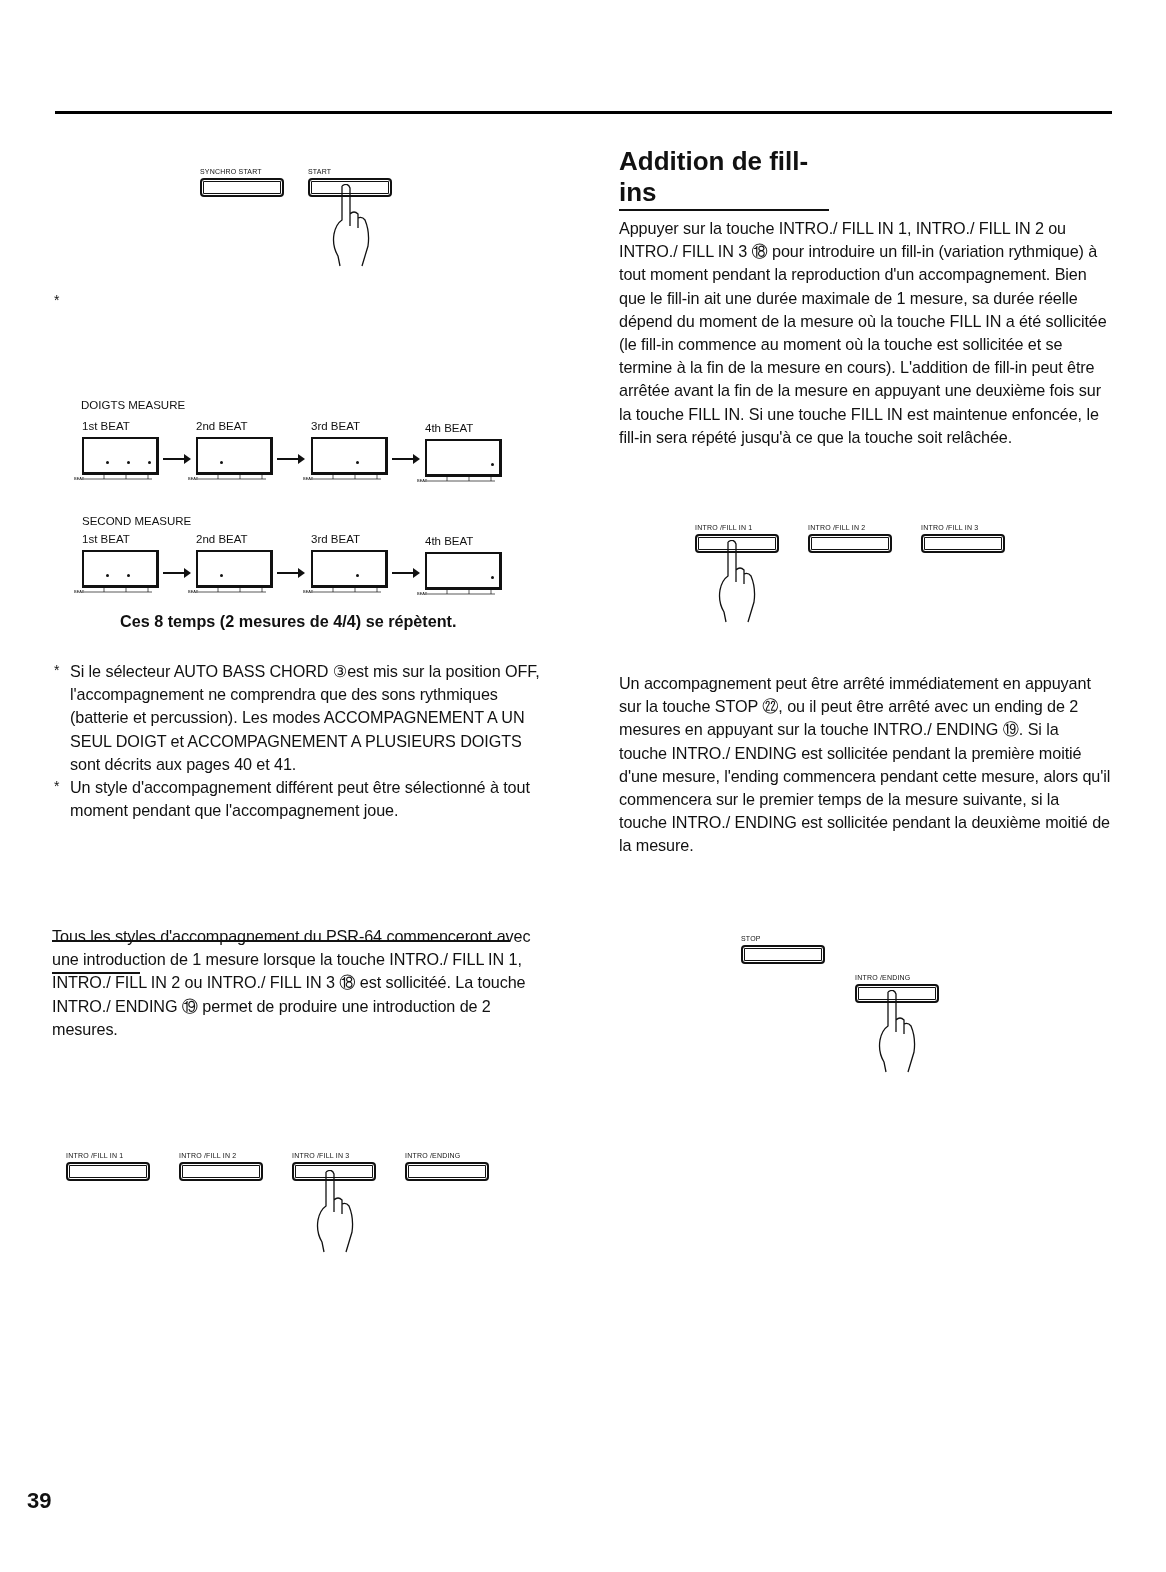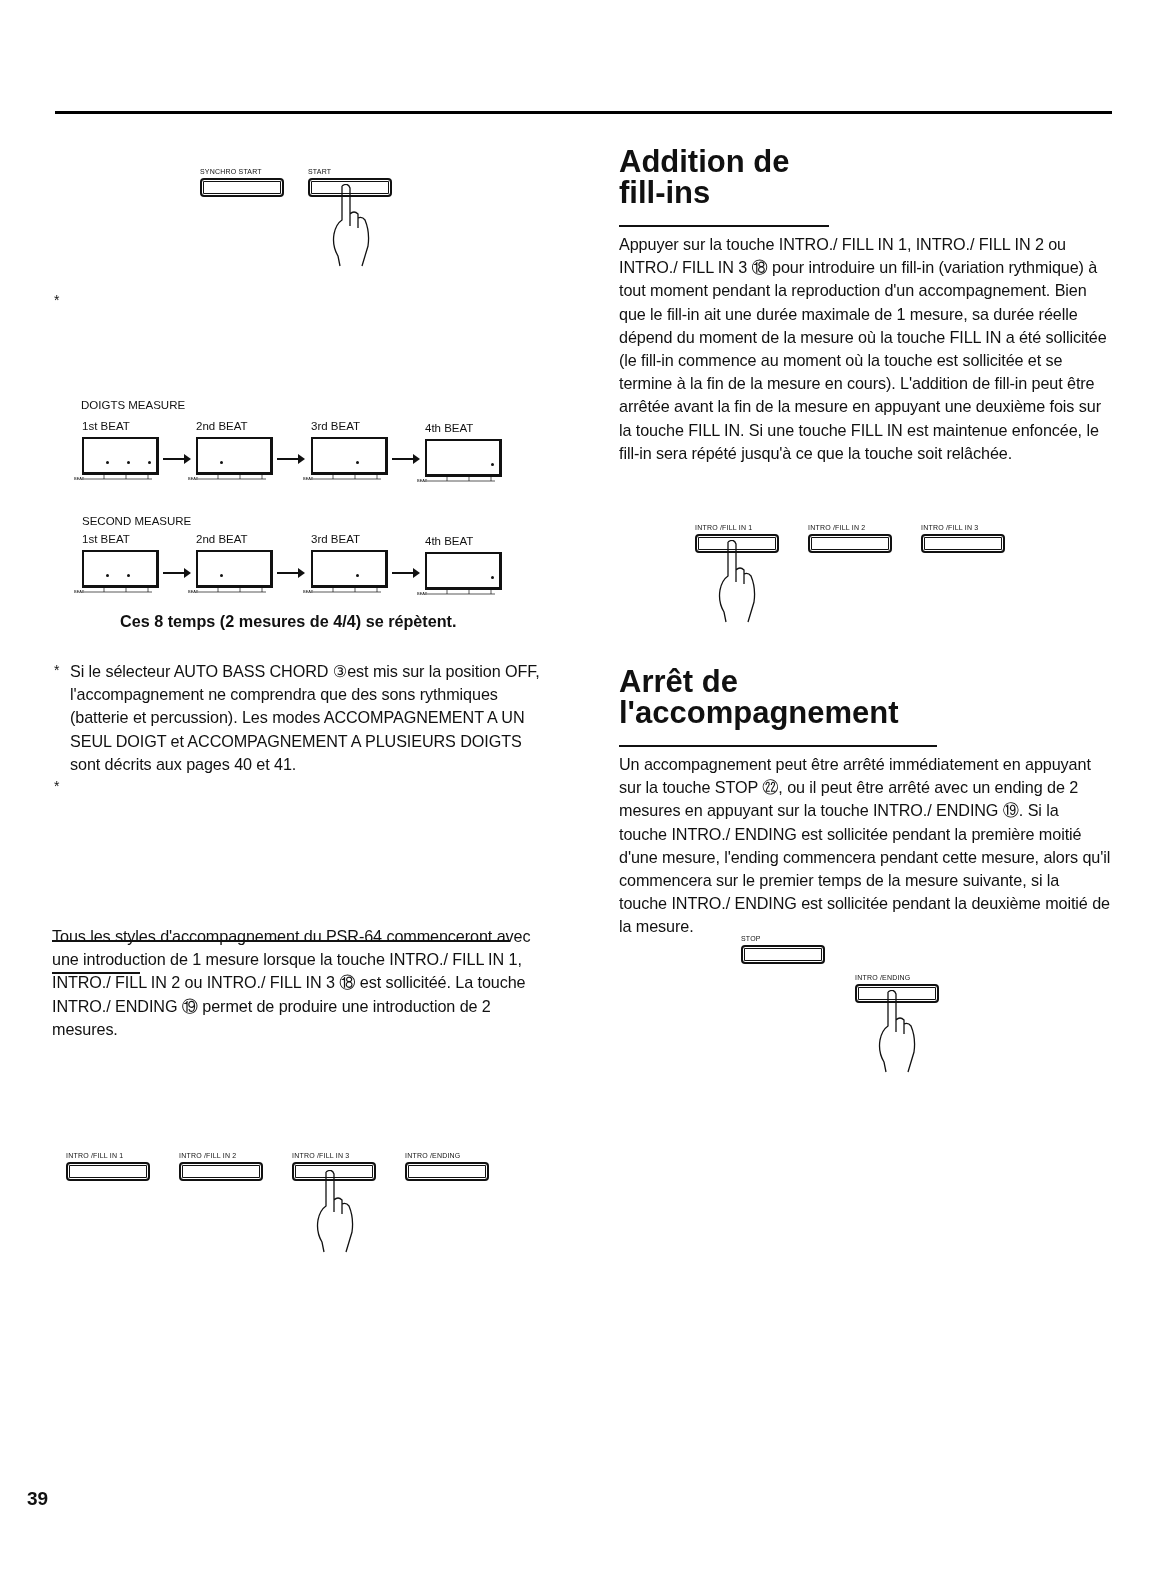--- a/index.html
+++ b/index.html
@@ -13,22 +13,22 @@
   .col-right { left: 619px; top: 130px; width: 500px; }
 
   p.body-text, li.bullet {
     font-size: 16.2px; line-height: 23.2px; margin: 0; letter-spacing: -0.1px;
   }
   ul.bullets { list-style: none; margin: 0; padding: 0; }
   li.bullet { position: relative; padding-left: 18px; }
   li.bullet .star { position: absolute; left: 2px; top: -1px; font-size: 14px; }
 
   h2.section-title {
-    font-size: 31px; font-weight: bold; margin: 0; line-height: 31px;
-    display: inline-block; border-bottom: 2px solid #111; padding-bottom: 17px;
+    font-size: 26px; font-weight: bold; margin: 0; line-height: 31px;
+    display: inline-block; border-bottom: 2px solid #111; padding-bottom: 1px;
   }
 
   
   .panel-btn { position: absolute; }
   .panel-btn .lbl { font-size: 7px; letter-spacing: 0.2px; white-space: nowrap; display: block; margin-bottom: 3px; }
   .panel-btn .key {
     width: 80px; height: 15px; border: 2px solid #111; border-radius: 4px;
     box-shadow: inset 0 0 0 1px #fff, inset 0 0 0 2px #111; background: #fff;
   }
   .hand { position: absolute; }
@@ -37,21 +37,21 @@
   .measure-label { position: absolute; font-size: 11.5px; }
   .beat { position: absolute; width: 74px; }
   .beat .blabel { font-size: 11.5px; white-space: nowrap; position: absolute; top: 0; left: 0; }
   .beat .box { position: absolute; top: 17px; left: 0; width: 72px; height: 33px; border: 2px solid #111; border-right-width: 3px; border-bottom-width: 3px; }
   .beat .dot { position: absolute; bottom: 8px; width: 3px; height: 3px; background: #111; border-radius: 50%; }
   .beat .scale { position: absolute; top: 54px; left: -8px; height: 6px; width: 80px; }
   .arrow { position: absolute; height: 2px; background: #111; width: 26px; }
   .arrow::after { content: ""; position: absolute; right: -2px; top: -4px; border-left: 7px solid #111; border-top: 5px solid transparent; border-bottom: 5px solid transparent; }
   .caption { position: absolute; font-size: 16.2px; }
 
-  .page-number { position: absolute; left: 27px; top: 1488px; font-size: 19px; font-weight: bold; }
+  .page-number { position: absolute; left: 27px; top: 1488px; font-size: 22px; font-weight: bold; }
 </style>
 </head>
 <body>
 
 <div class="top-rule"></div>
 
 <div class="panel-btn" style="left:200px; top:168px;">
   <span class="lbl">SYNCHRO START</span>
   <div class="key"></div>
 </div>
@@ -177,20 +177,21 @@
 </div>
 
 <div class="col col-left" style="top:660px;">
   <ul class="bullets">
     <li class="bullet">
       <span class="star">*</span>
       <span>Si le sélecteur AUTO BASS CHORD ③est mis sur la position OFF, l'accompagnement ne comprendra que des sons rythmiques (batterie et percussion). Les modes ACCOMPAGNEMENT A UN SEUL DOIGT et ACCOMPAGNEMENT A PLUSIEURS DOIGTS sont décrits aux pages 40 et 41.</span>
     </li>
     <li class="bullet">
       <span class="star">*</span>
+      <span>Un style d'accompagnement différent peut être sélectionné à tout moment pendant que l'accompagnement joue.</span>
     </li>
   </ul>
 </div>
 
 <div class="col col-left" style="top:908px; width:460px;">
   <div style="position:absolute; left:0; top:32px; width:458px; height:2px; background:#111;"></div>
   <div style="position:absolute; left:0; top:64px; width:88px; height:2px; background:#111;"></div>
   <p class="body-text" style="margin-top:17px; width:480px;">Tous les styles d'accompagnement du PSR-64 commenceront avec une introduction de 1 mesure lorsque la touche INTRO./ FILL IN 1, INTRO./ FILL IN 2 ou INTRO./ FILL IN 3 ⑱ est sollicitéé. La touche INTRO./ ENDING ⑲ permet de produire une introduction de 2 mesures.</p>
 </div>
 
@@ -229,21 +230,20 @@
 </div>
 <div class="panel-btn" style="left:921px; top:524px;">
   <span class="lbl">INTRO /FILL IN 3</span>
   <div class="key"></div>
 </div>
 <svg class="hand" style="left:714px; top:540px;" width="50" height="85" viewBox="0 0 50 85">
   <path d="M14 2 Q20 -2 22 4 L22 42 M14 2 L14 36 Q8 40 6 50 Q4 62 10 72 L12 82 M22 30 Q26 26 30 30 L30 44 M30 34 Q34 32 37 36 Q42 48 40 62 L34 82" fill="none" stroke="#111" stroke-width="1.3"></path>
 </svg>
 
 <div class="col col-right" style="top:666px;">
-  <h2 class="section-title" style="width:318px;">Arrêt de l'accompagnement</h2>
   <p class="body-text" style="margin-top:6px; width:492px;">Un accompagnement peut être arrêté immédiatement en appuyant sur la touche STOP ㉒, ou il peut être arrêté avec un ending de 2 mesures en appuyant sur la touche INTRO./ ENDING ⑲. Si la touche INTRO./ ENDING est sollicitée pendant la première moitié d'une mesure, l'ending commencera pendant cette mesure, alors qu'il commencera sur le premier temps de la mesure suivante, si la touche INTRO./ ENDING est sollicitée pendant la deuxième moitié de la mesure.</p>
 </div>
 
 <div class="panel-btn" style="left:741px; top:935px;">
   <span class="lbl">STOP</span>
   <div class="key"></div>
 </div>
 <div class="panel-btn" style="left:855px; top:974px;">
   <span class="lbl">INTRO /ENDING</span>
   <div class="key"></div>

